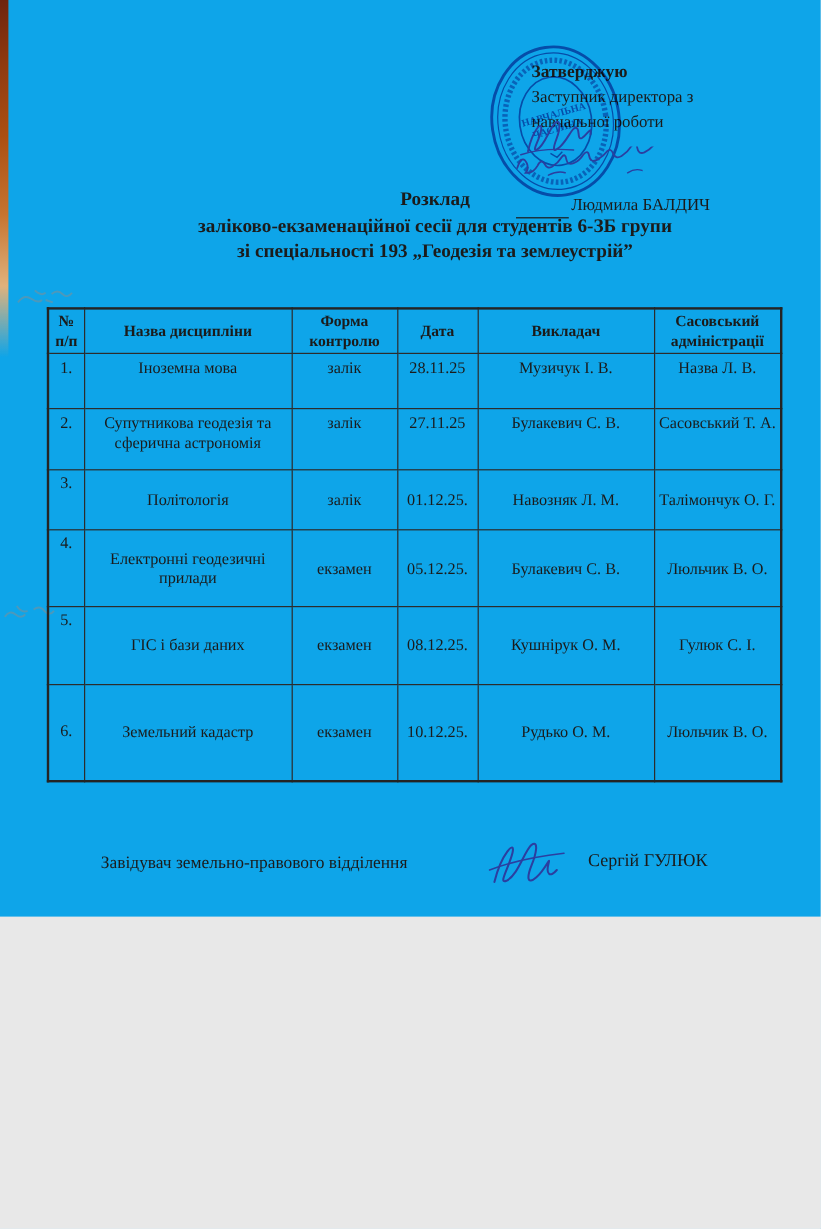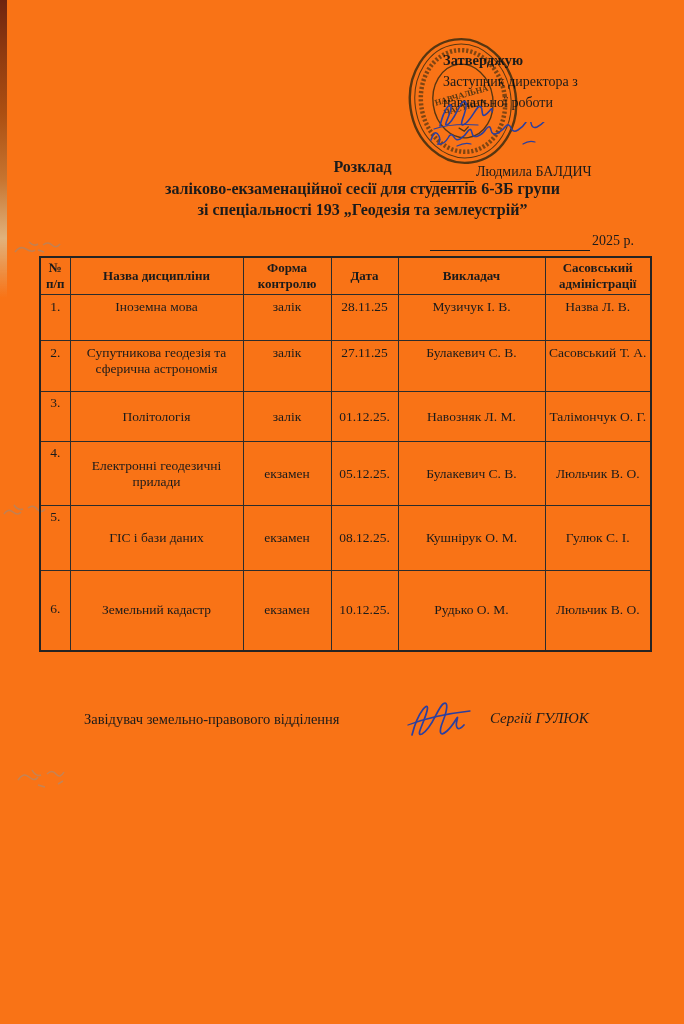--- a/index.html
+++ b/index.html
@@ -1,18 +1,18 @@
 <!DOCTYPE html>
 <html><head>
 <meta charset="utf-8">
 <style>
   html,body { margin:0; padding:0; background:#e8e8e8; }
   .page {
-    position:relative; width:684px; height:1024px;
-    background:#f97316;
+    position:relative; width:684px; height:764px;
+    background:#0ea5e9;
     font-family:"Liberation Serif", serif;
     color:#1b1b1b;
     overflow:hidden;
   }
   
   .edge-strip {
     position:absolute; left:0; top:0; width:7px; height:298px;
     background:linear-gradient(180deg,
       #6e2410 0%, #8f3a10 18%, #ab4f12 38%,
       #c67430 60%, #e0b27c 80%, rgba(255,255,255,0) 100%);
@@ -47,21 +47,21 @@
   .schedule-table th { font-weight:bold; font-size:13px; line-height:16px;
                        vertical-align:middle; }
   .schedule-table th .stack { display:block; }
   td.num { vertical-align:top; padding-top:3px; }
   tr.v-top td { vertical-align:top; padding-top:4px; }
   tr.v-mid td { vertical-align:middle; }
   tr.v-mid td.num { vertical-align:top; }
   tr.r6 td.num { vertical-align:middle; padding-top:0; }
   
   .footer-label { position:absolute; left:84px; top:711px; font-size:14.5px; }
-  .footer-name  { position:absolute; left:490px; top:710px; font-size:15px;font-style:italic; }
+  .footer-name  { position:absolute; left:490px; top:710px; font-size:15px; }
   .abs { position:absolute; }
   .smudge { opacity:.5; filter:blur(.4px); }
 </style>
 </head>
 <body>
 
 <div class="page">
 
   <div class="edge-strip"></div>
 
@@ -75,24 +75,20 @@
     <path d="M4,18 q5,-8 11,-3 t9,0 M18,8 q4,7 9,5 M33,12 q5,-5 9,0 t8,-2 M24,23 l7,2 M44,22 l5,-3" fill="none" stroke="#939393" stroke-width="1.5"></path>
   </svg>
 
   <div class="approval">
     <div class="indent approval-heading">Затверджую</div>
     <div class="indent">Заступник директора з</div>
     <div class="indent">навчальної роботи</div>
     <div class="sign-line">
       <span class="uline" style="width:44px"></span>
       <span>Людмила БАЛДИЧ</span>
-    </div>
-    <div class="sign-line">
-      <span class="uline" style="width:160px"></span>
-      <span>2025 р.</span>
     </div>
   </div>
 
   <svg class="abs" style="left:430px;top:94px;z-index:4" width="76" height="42" viewBox="0 0 76 42">
     <path d="M10,32 C14,14 22,6 21,14 C20,22 13,32 17,31 C24,28 28,12 33,8 C37,5 37,13 34,21 C31,29 30,34 36,29 C44,22 47,10 51,13 C53,15 51,23 55,21 C60,18 63,10 62,18" fill="none" stroke="#2b3fa0" stroke-width="1.6" stroke-linecap="round"></path>
     <path d="M4,35 q18,-6 44,-4" fill="none" stroke="#2b3fa0" stroke-width="1.2" stroke-linecap="round"></path>
   </svg>
 
   <svg class="abs" style="left:427px;top:122px;z-index:4" width="140" height="28" viewBox="0 0 140 28">
     <path d="M4,18 q4,-12 8,-4 q2,5 -1,8 q6,1 10,-6 q3,-6 6,-1 q2,4 6,2 q5,-3 8,-8 q3,-4 4,2 q1,5 6,3 q5,-2 8,-7 q4,-5 5,1 q1,6 7,3 q5,-3 8,-7 q3,-3 5,2 q2,5 7,2 q5,-3 8,-8 q4,-5 5,1 q1,6 6,4 q6,-3 9,-8" fill="none" stroke="#2b3fa0" stroke-width="1.5" stroke-linecap="round"></path>

